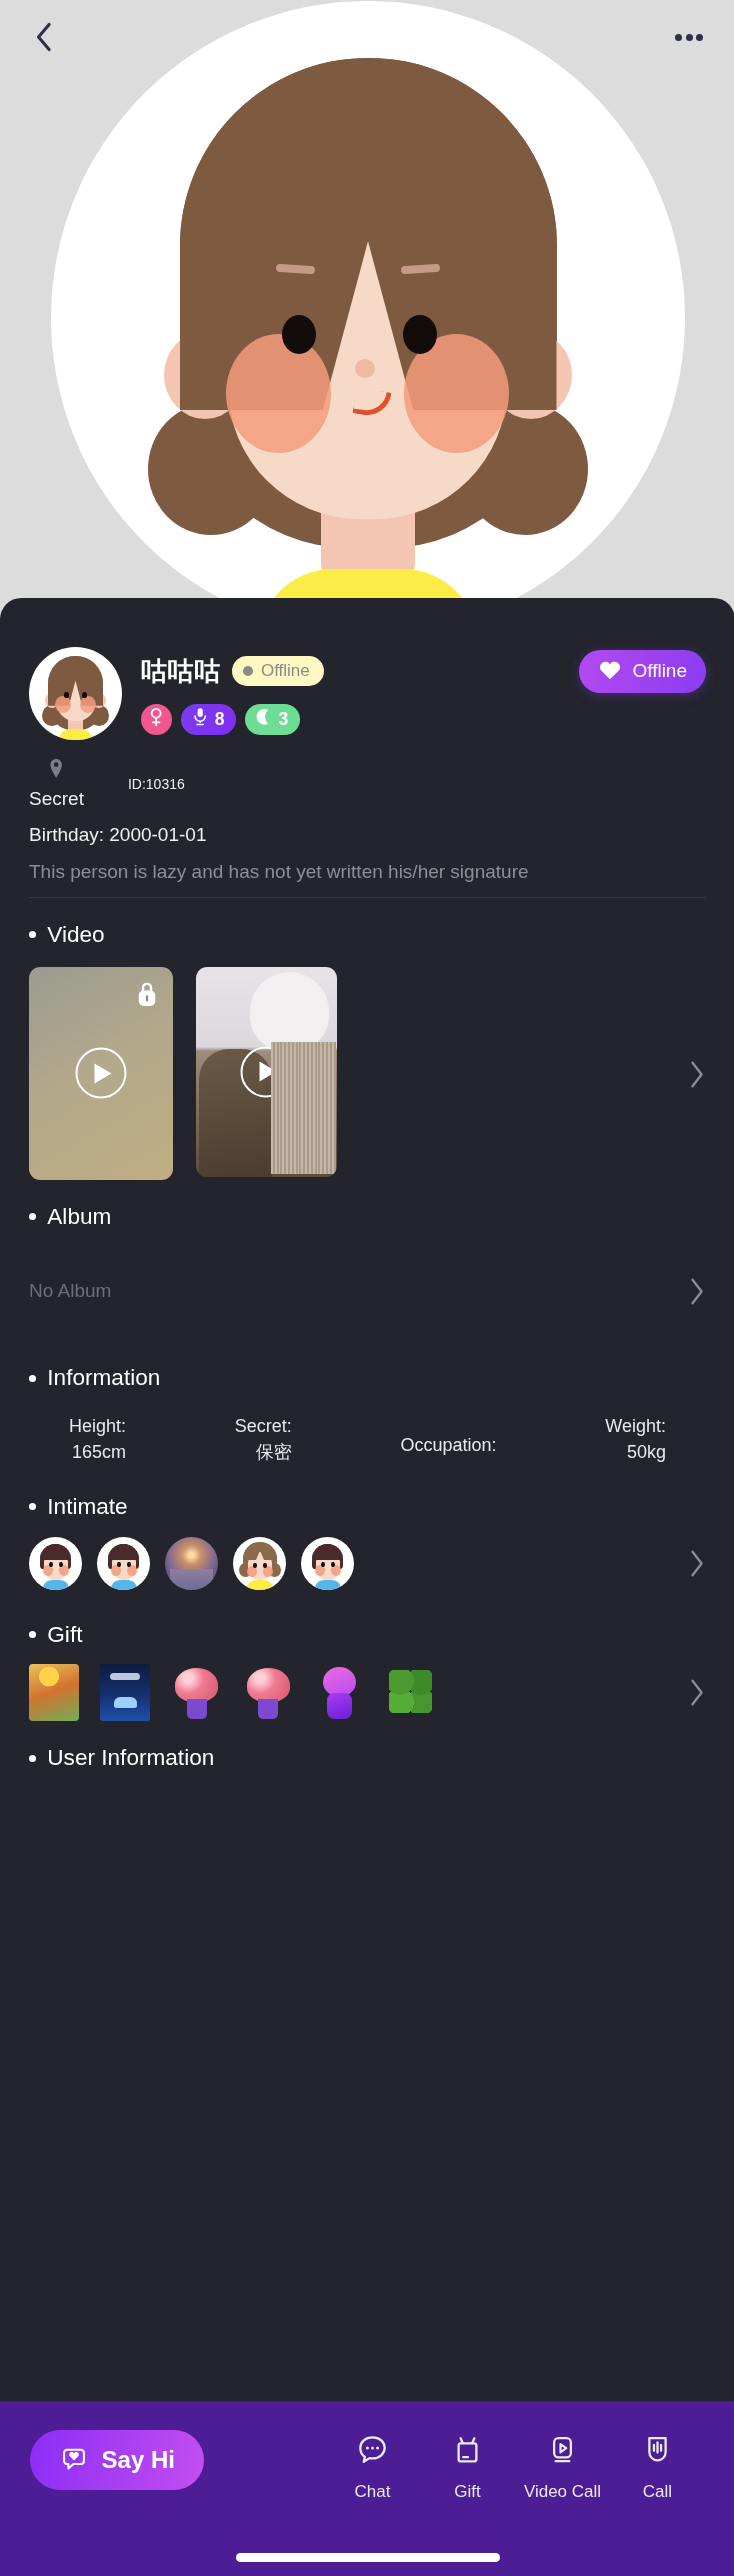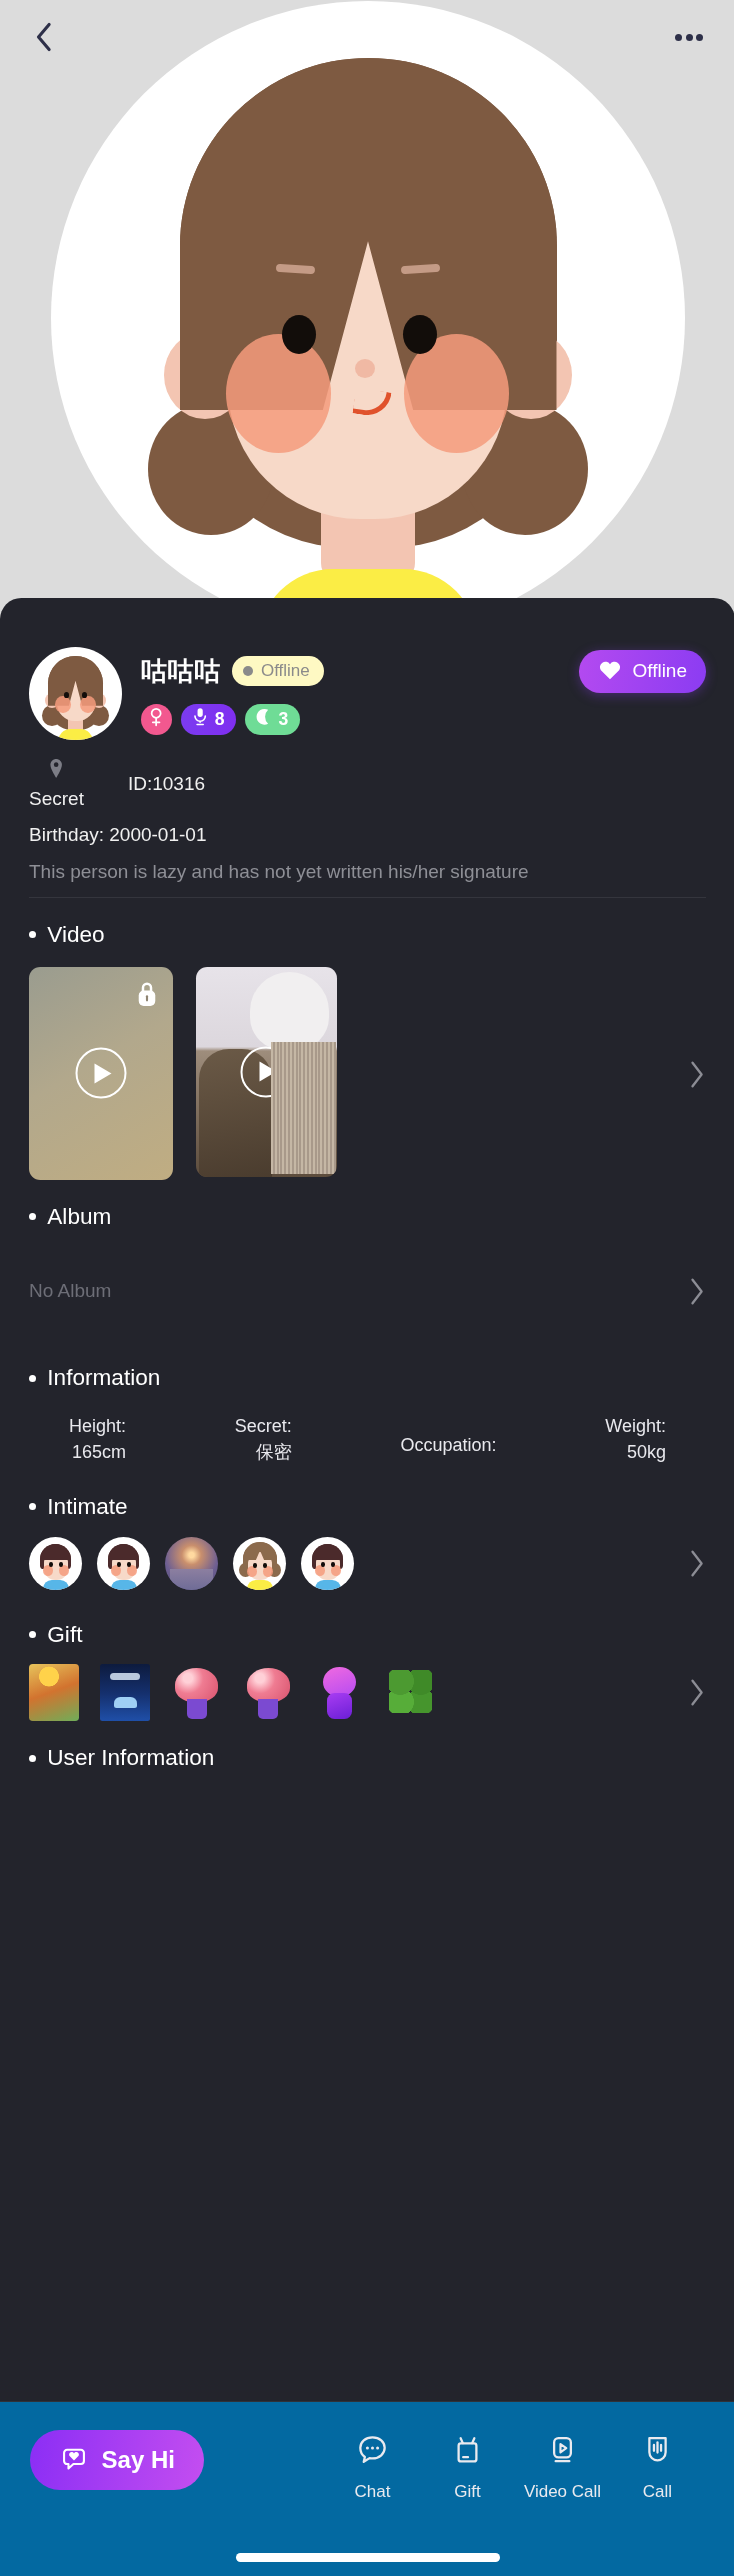--- a/index.html
+++ b/index.html
@@ -178,21 +178,21 @@
     align-items: center; gap: 6.3px; padding: 0 11.3px;
     color: #fff; font-size: 17.6px; font-weight: 600;
   }
   .badge.gender { background: #f2588f; width: 31px; padding: 0; justify-content: center; }
   .badge.mic { background: linear-gradient(100deg,#7b3cf0,#7f2ef0); }
   .badge.moon { background: #6fdc96; }
 
   .meta-row { display: flex; align-items: center; margin-top: 17.6px; gap: 0; }
   .meta-loc { display: inline-flex; align-items: center; gap: 7.5px; flex-direction: column; }
   .meta-txt { font-size: 19px; color: #f0f0f0; }
-  .meta-id { font-size: 19px; color: #f0f0f0; margin-left: 44px; }
+  .meta-id { font-size: 14px; color: #f0f0f0; margin-left: 44px; }
   .birthday { font-size: 19px; color: #f0f0f0; margin-top: 14px; }
   .signature { font-size: 19px; color: #8e8f96; margin-top: 15px; }
   .divider { height: 0.6px; background: #34353d; margin: 14px 0 0 0; }
 
   
   .section { padding: 0 29px; }
   .sec-head { display: flex; align-items: center; gap: 11.3px; padding-top: 24px; }
   .sec-bullet { width: 7px; height: 7px; border-radius: 50%; background: #fff; display: block; flex: none;}
   .sec-title { font-size: 22.6px; color: #fff; }
 
@@ -338,21 +338,21 @@
       radial-gradient(circle at 26% 74%, #57ad39 0 30%, transparent 31%),
       radial-gradient(circle at 74% 74%, #46952d 0 30%, transparent 31%);
   }
 
   
   .tail-space { height: 38px; }
 
   
   .bottombar {
     position: absolute; left: 0; bottom: 0; width: 735px; height: 175px;
-    background: #0369a1;
+    background: #4c1d95;
     border-top: 0.6px solid #303138;
     display: flex; align-items: flex-start;
     padding: 28px 30px 0 30px;
   }
   .sayhi {
     display: inline-flex; align-items: center; gap: 12.6px;
     background: linear-gradient(100deg,#8b2ef5 0%, #c44ef0 100%);
     border-radius: 30px; height: 60px; padding: 0 29px;
     cursor: pointer; flex: none;
   }

